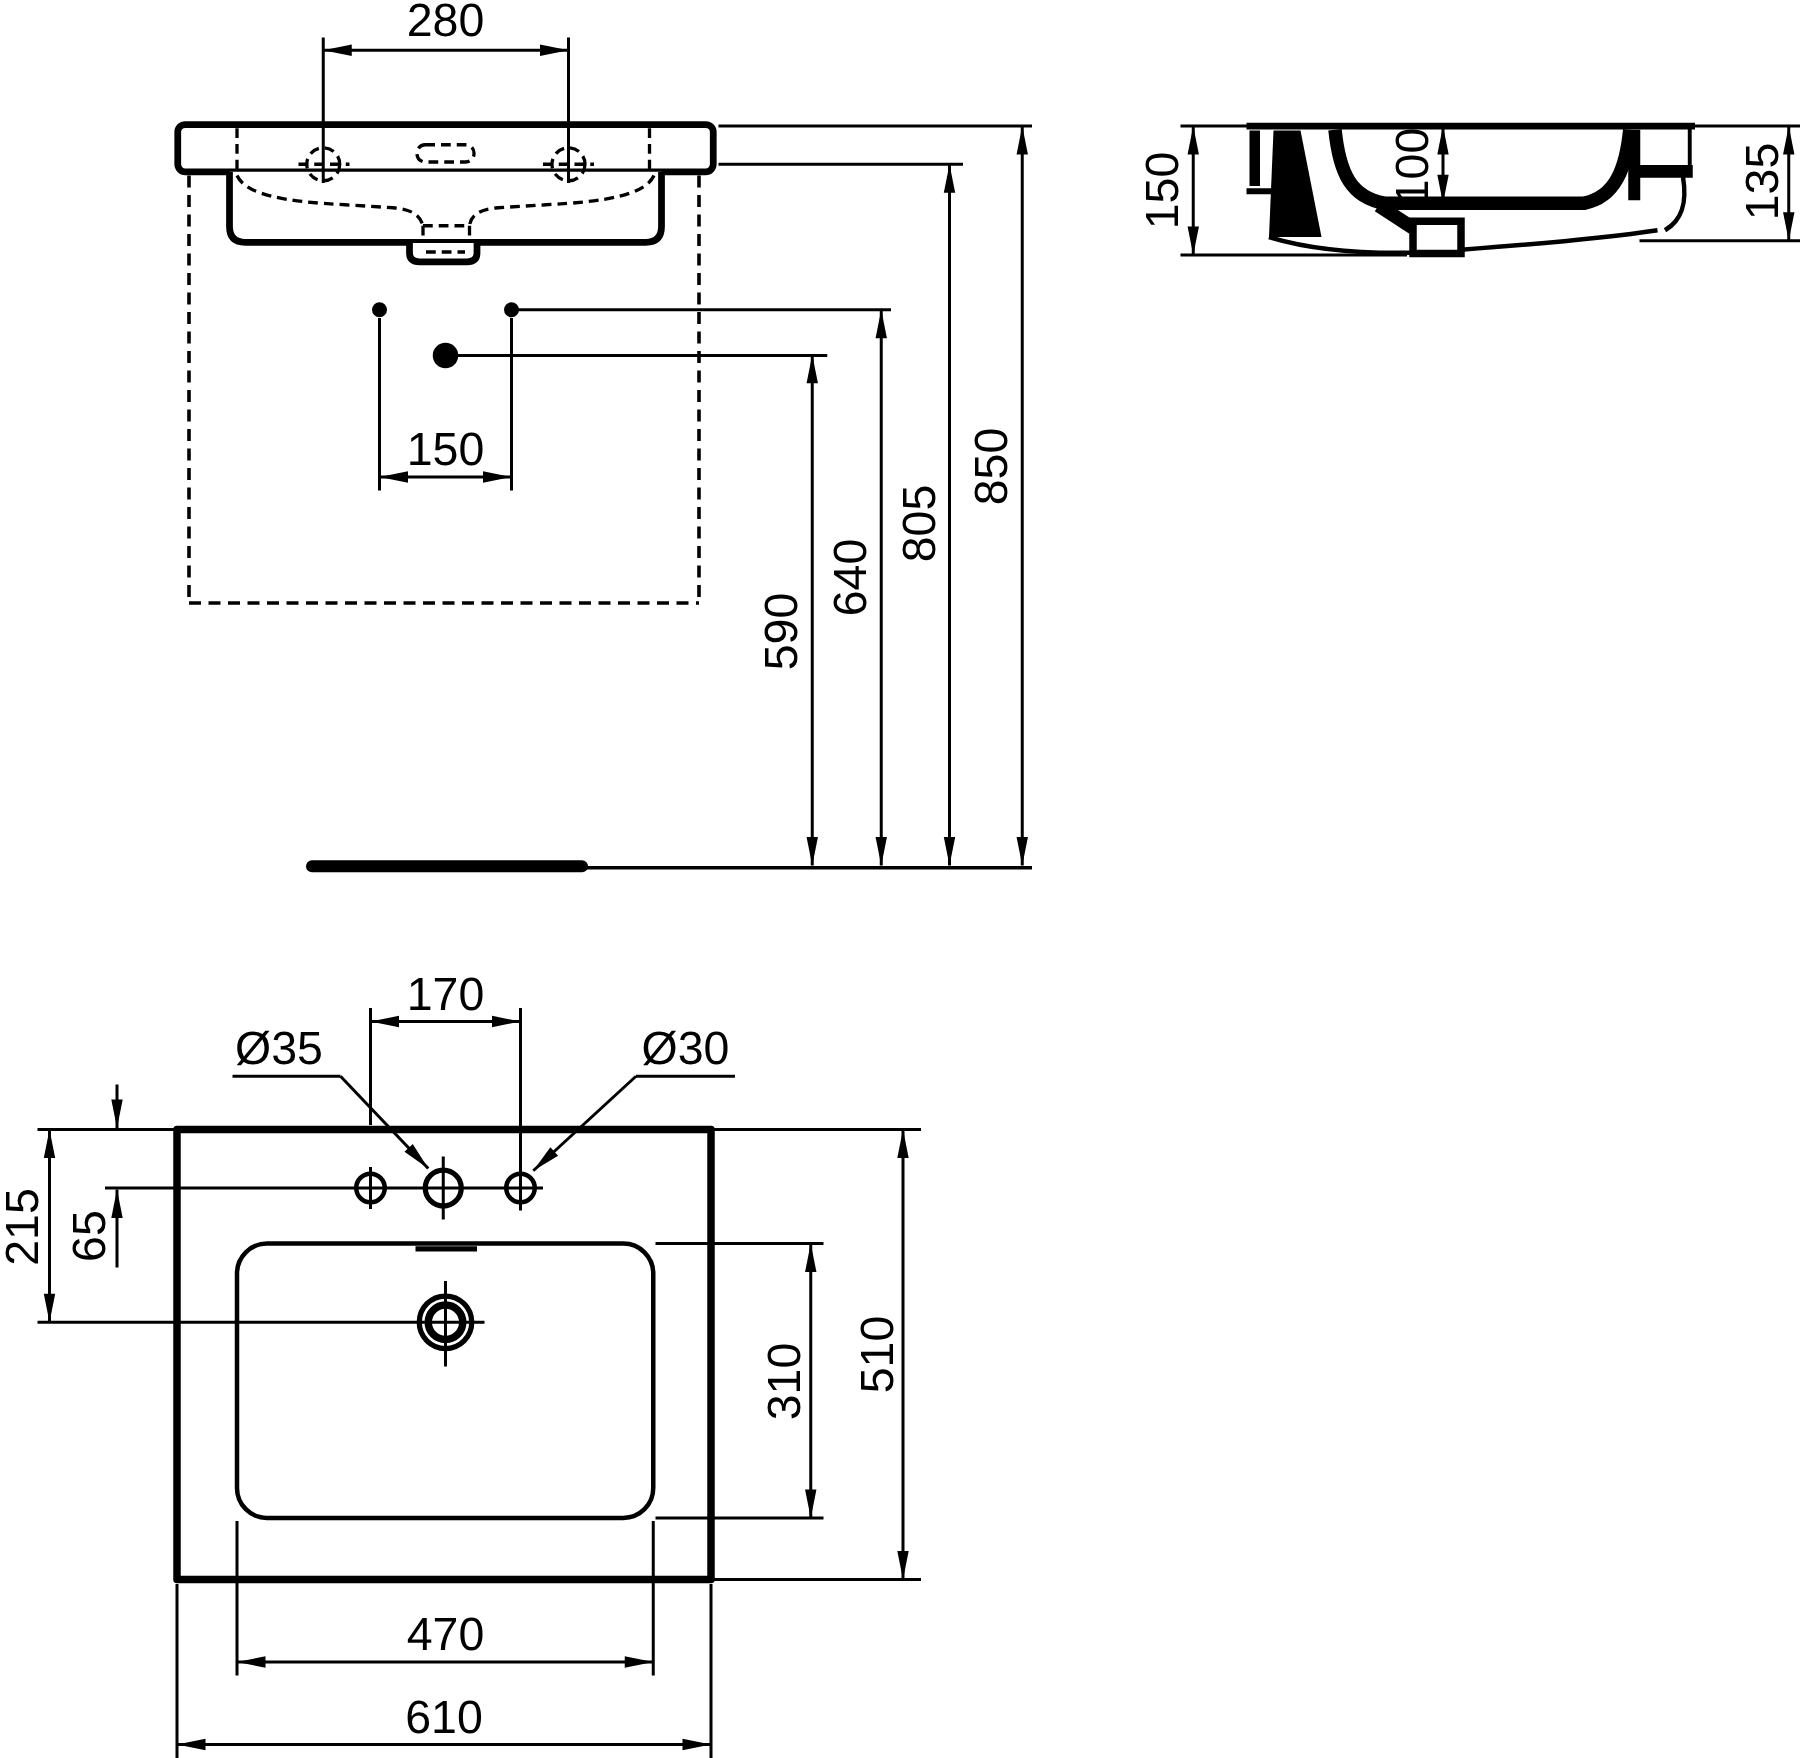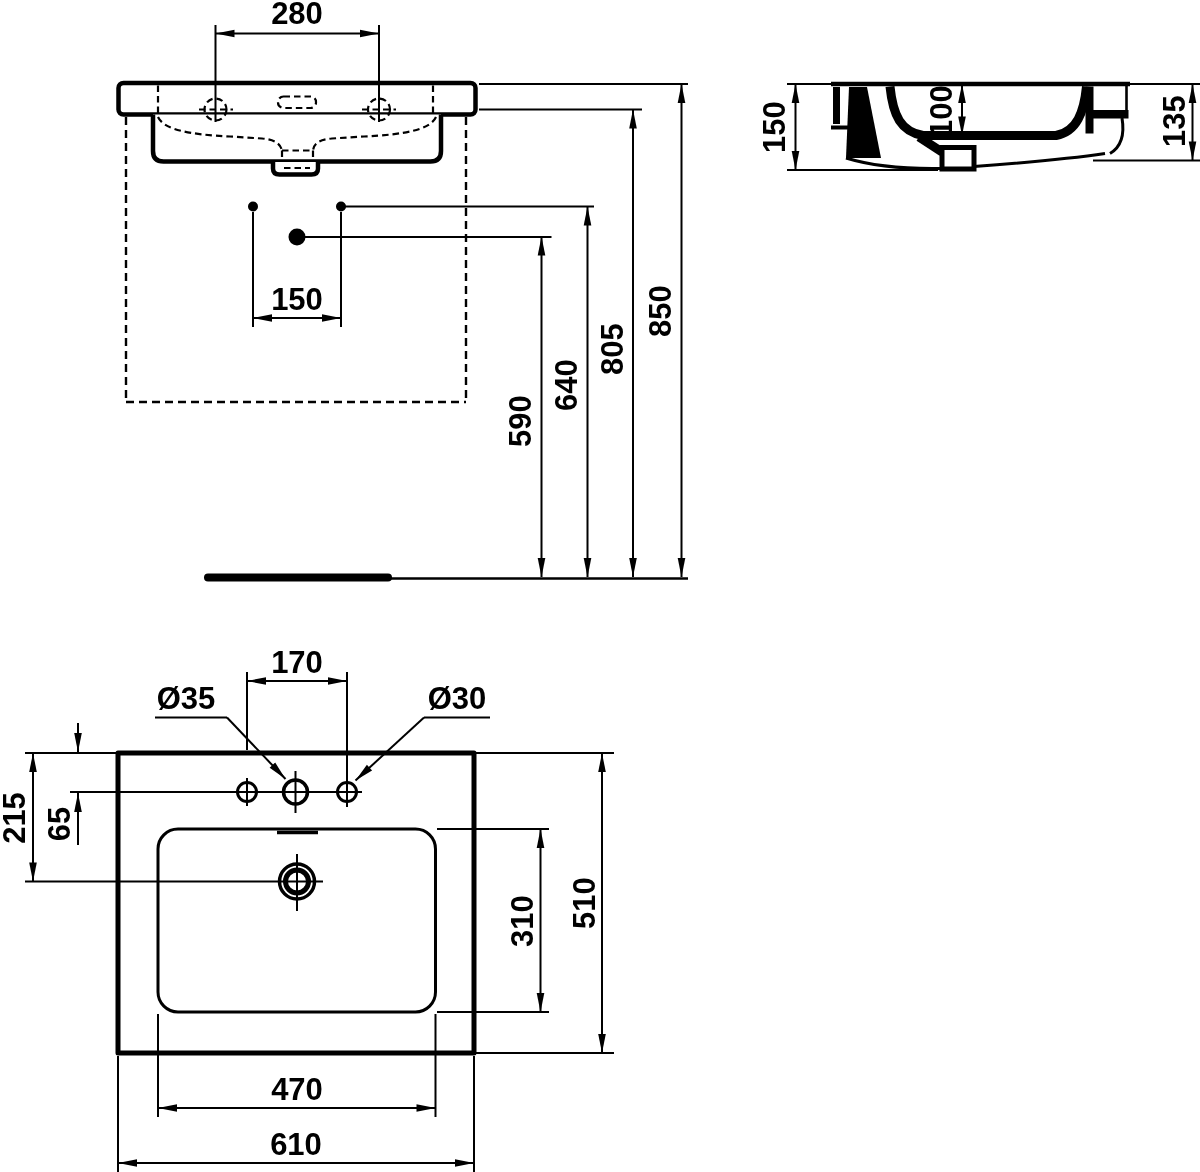--- a/index.html
+++ b/index.html
@@ -1,16 +1,16 @@
 <!DOCTYPE html>
 <html><head>
 <meta charset="utf-8">
 <style>
   html,body{margin:0;padding:0;background:#ffffff;}
-  .canvas{position:relative;width:1200px;height:1172px;background:#ffffff;overflow:hidden;font-weight:bold;}
+  .canvas{position:relative;width:1200px;height:1172px;background:#ffffff;overflow:hidden;}
   svg{display:block;}
   svg text{font-family:"Liberation Sans",sans-serif;font-size:31px;fill:#000;}
   .thick{stroke:#000;stroke-width:4.5;fill:none;stroke-linejoin:round;}
   .thick5{stroke:#000;stroke-width:5;fill:none;stroke-linejoin:round;}
   .med{stroke:#000;stroke-width:3;fill:none;}
   .dim{stroke:#000;stroke-width:2;fill:none;}
   .dash{stroke:#000;stroke-width:2.4;fill:none;stroke-dasharray:8 5;}
   .dash2{stroke:#000;stroke-width:2.2;fill:none;stroke-dasharray:6.5 4;}
   .wfill{fill:#ffffff;}
   .ink{fill:#000000;}

